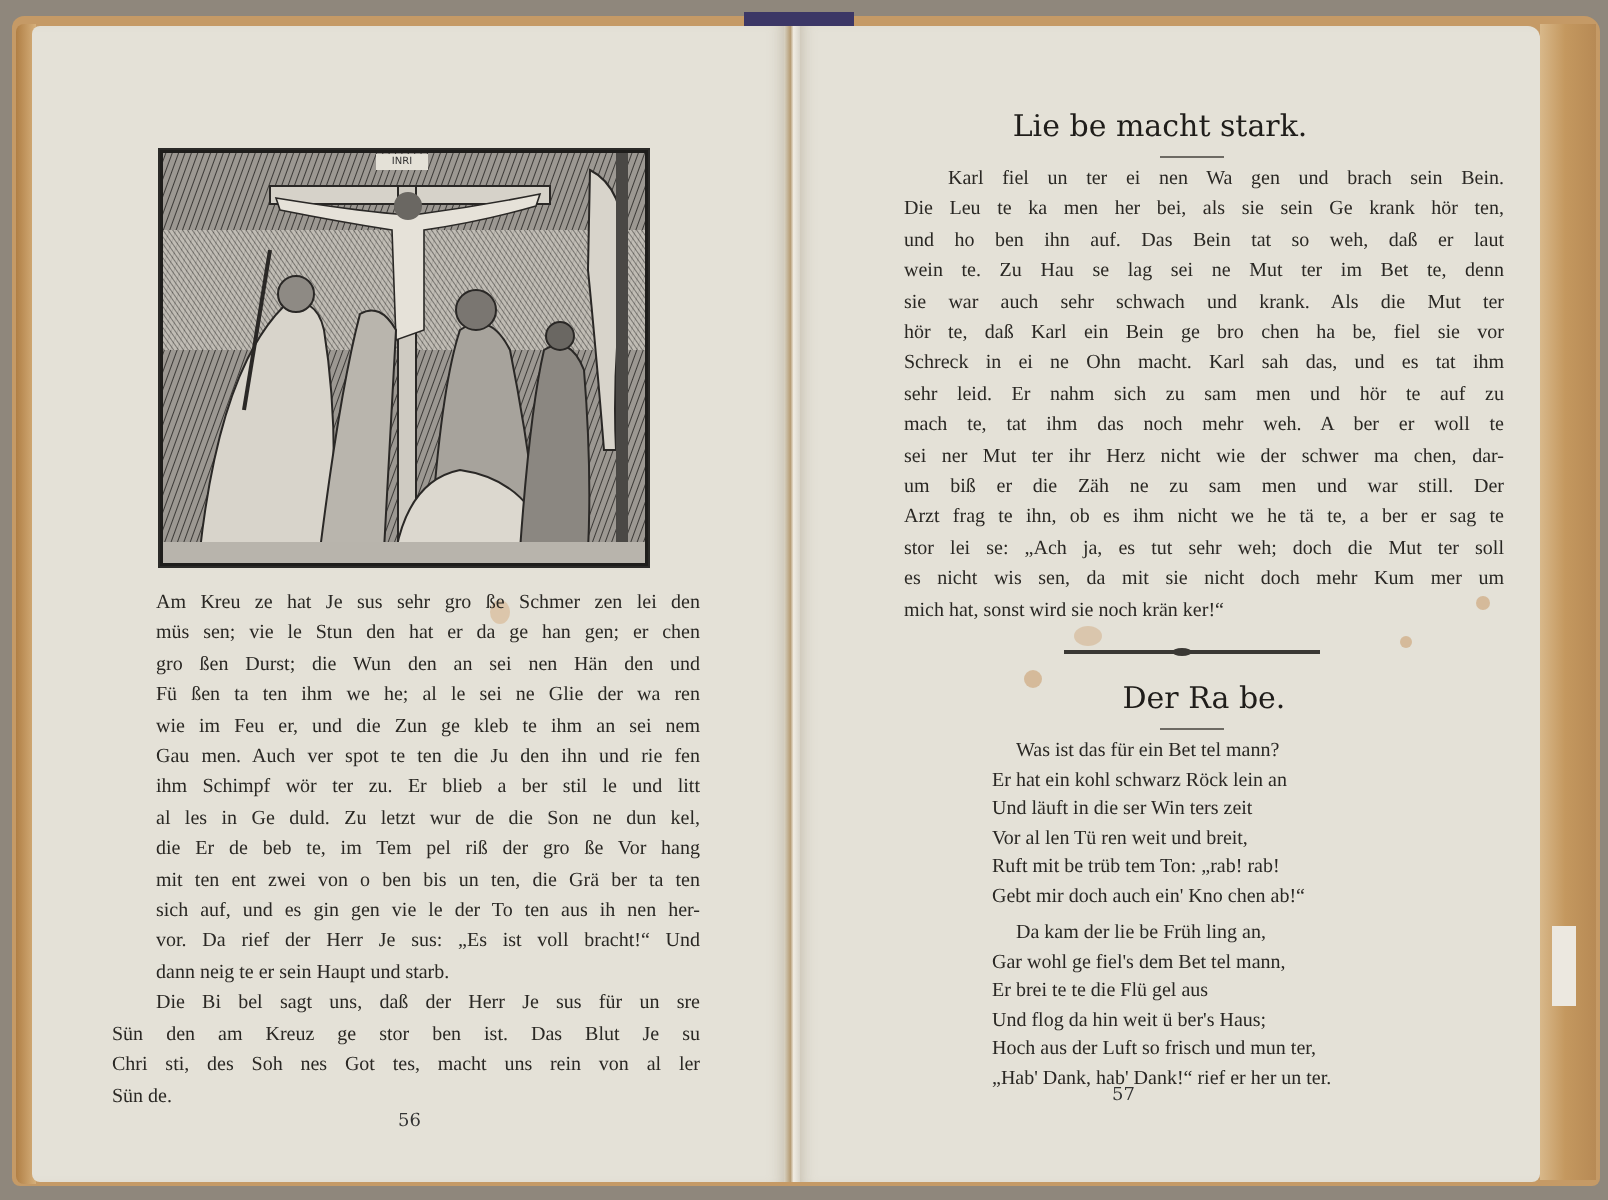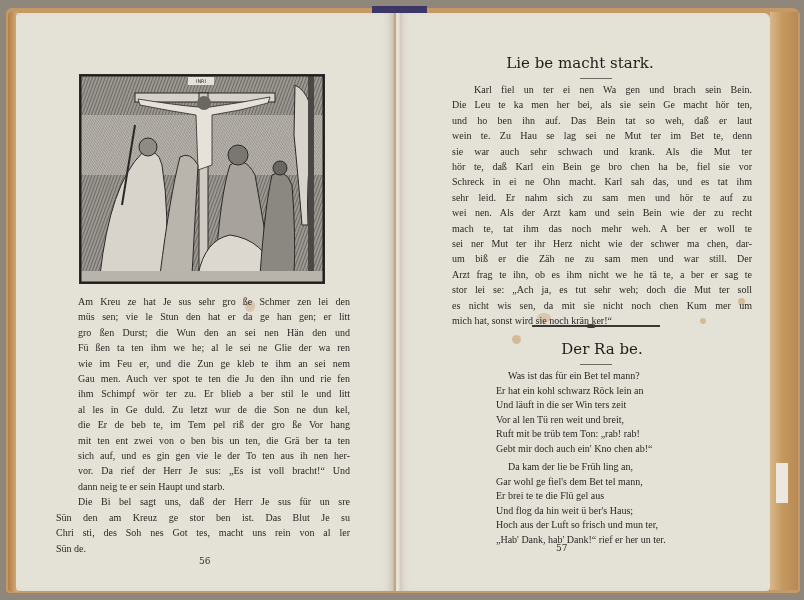--- a/index.html
+++ b/index.html
@@ -147,21 +147,21 @@
 
     <rect x="0" y="196" width="244" height="12" fill="#b8b4ac"></rect>
     <rect x="0" y="0" width="244" height="208" fill="none" stroke="#1e1d1b" stroke-width="3"></rect>
   </svg>
   <div class="inri">INRI</div>
 </div>
 
 <div class="text-block left-text">
   <p class="indent">
     <span class="line" style="text-indent:22px">Am Kreu ze hat Je sus sehr gro ße Schmer zen lei den</span>
-    <span class="line">müs sen; vie le Stun den hat er da ge han gen; er litt</span>
+    <span class="line">müs sen; vie le Stun den hat er da ge han gen; er chen</span>
     <span class="line">gro ßen Durst; die Wun den an sei nen Hän den und</span>
     <span class="line">Fü ßen ta ten ihm we he; al le sei ne Glie der wa ren</span>
     <span class="line">wie im Feu er, und die Zun ge kleb te ihm an sei nem</span>
     <span class="line">Gau men. Auch ver spot te ten die Ju den ihn und rie fen</span>
     <span class="line">ihm Schimpf wör ter zu. Er blieb a ber stil le und litt</span>
     <span class="line">al les in Ge duld. Zu letzt wur de die Son ne dun kel,</span>
     <span class="line">die Er de beb te, im Tem pel riß der gro ße Vor hang</span>
     <span class="line">mit ten ent zwei von o ben bis un ten, die Grä ber ta ten</span>
     <span class="line">sich auf, und es gin gen vie le der To ten aus ih nen her-</span>
     <span class="line">vor. Da rief der Herr Je sus: „Es ist voll bracht!“ Und</span>
@@ -175,34 +175,33 @@
   </p>
 </div>
 
 <div class="page-num" style="left:199px;top:540px;margin-top:16px;">56</div>
 
 <div class="title" style="left:480px;top:54px;width:200px;font-size:15px;">Lie be macht stark.</div>
 <div class="rule" style="left:580px;top:78px;width:32px;"></div>
 
 <div class="text-block right-text">
   <span class="line" style="text-indent:22px">Karl fiel un ter ei nen Wa gen und brach sein Bein.</span>
-  <span class="line">Die Leu te ka men her bei, als sie sein Ge macht hör ten,</span>
+  <span class="line">Die Leu te ka men her bei, als sie sein Ge krank hör ten,</span>
   <span class="line">und ho ben ihn auf. Das Bein tat so weh, daß er laut</span>
   <span class="line">wein te. Zu Hau se lag sei ne Mut ter im Bet te, denn</span>
   <span class="line">sie war auch sehr schwach und krank. Als die Mut ter</span>
   <span class="line">hör te, daß Karl ein Bein ge bro chen ha be, fiel sie vor</span>
   <span class="line">Schreck in ei ne Ohn macht. Karl sah das, und es tat ihm</span>
   <span class="line">sehr leid. Er nahm sich zu sam men und hör te auf zu</span>
-  <span class="line">wei nen. Als der Arzt kam und sein Bein wie der zu recht</span>
   <span class="line">mach te, tat ihm das noch mehr weh. A ber er woll te</span>
   <span class="line">sei ner Mut ter ihr Herz nicht wie der schwer ma chen, dar-</span>
   <span class="line">um biß er die Zäh ne zu sam men und war still. Der</span>
   <span class="line">Arzt frag te ihn, ob es ihm nicht we he tä te, a ber er sag te</span>
   <span class="line">stor lei se: „Ach ja, es tut sehr weh; doch die Mut ter soll</span>
-  <span class="line">es nicht wis sen, da mit sie nicht noch chen Kum mer um</span>
+  <span class="line">es nicht wis sen, da mit sie nicht doch mehr Kum mer um</span>
   <span class="line last">mich hat, sonst wird sie noch krän ker!“</span>
 </div>
 
 <div class="ornament-rule" style="left:532px;top:325px;width:128px;"></div>
 <div class="ornament-dot" style="left:586px;top:324px;"></div>
 
 <div class="title" style="left:522px;top:340px;width:160px;font-size:15px;">Der Ra be.</div>
 <div class="rule" style="left:580px;top:364px;width:32px;"></div>
 
 <div class="poem" style="top:369px;">

